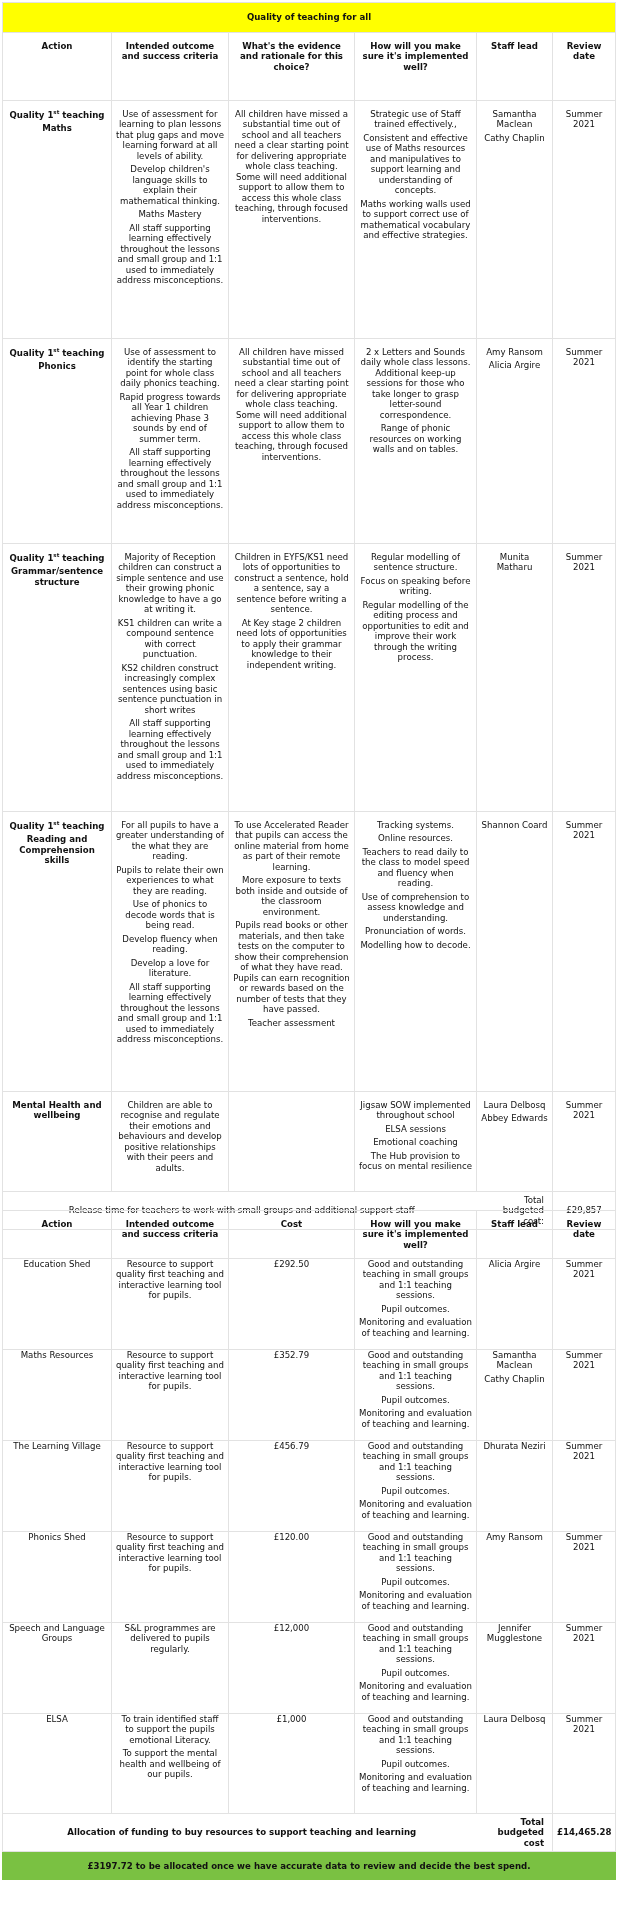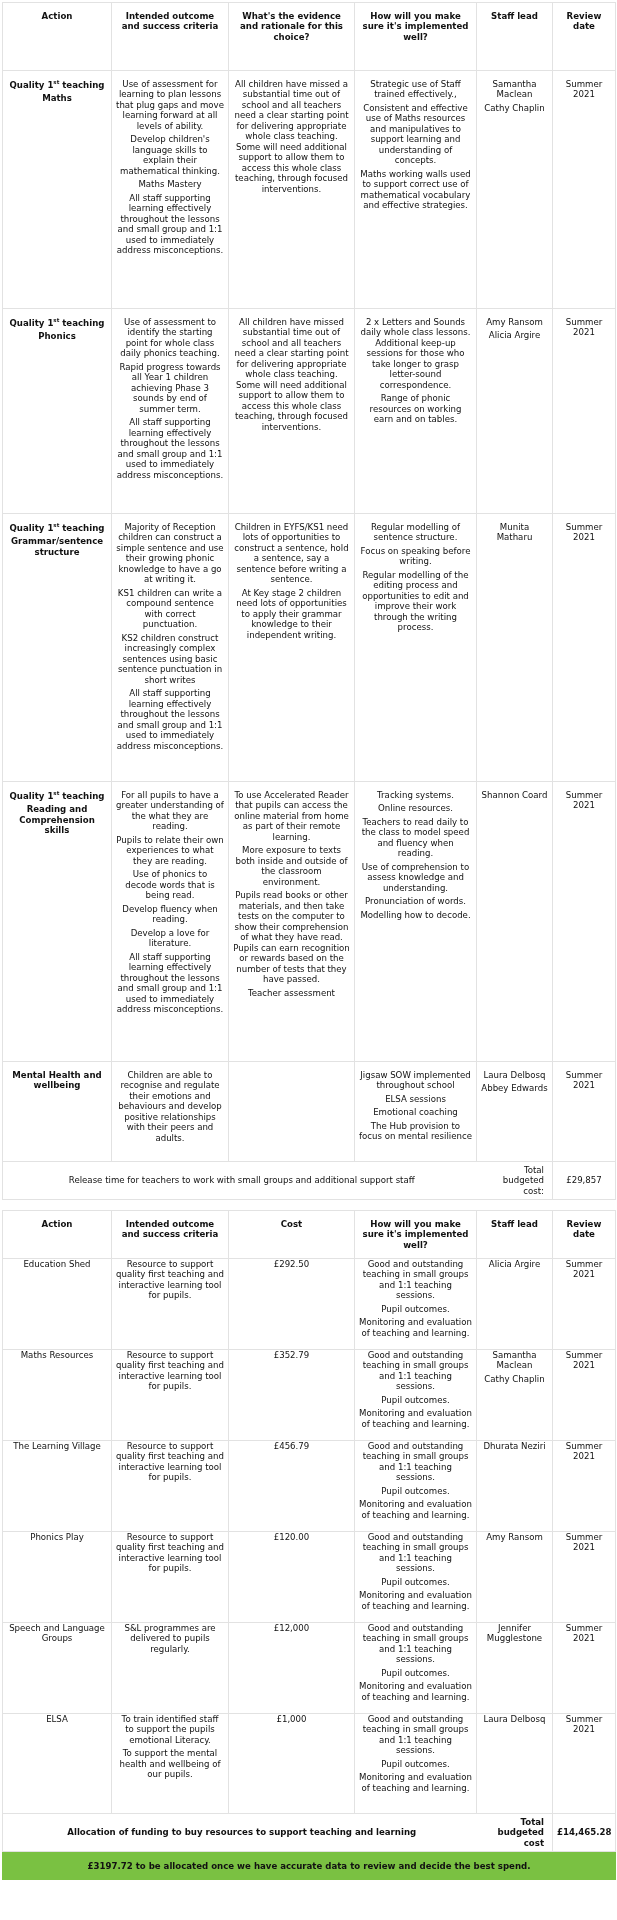--- a/index.html
+++ b/index.html
@@ -42,20 +42,23 @@
 <table class="tbl" style="top:2px;">
   <colgroup>
     <col class="col-action">
       <col class="col-outcome">
       <col class="col-evid">
       <col class="col-how">
       <col class="col-staff">
       <col class="col-review">
   </colgroup>
   <tbody>
+      <tr>
+    <td colspan="6" class="banner"><span>Quality of teaching for all</span></td>
+  </tr>
   <tr class="hdr-row">
     <td>Action</td>
     <td>Intended outcome and success criteria</td>
     <td>What's the evidence and rationale for this choice?</td>
     <td>How will you make sure it's implemented well?</td>
     <td>Staff lead</td>
     <td>Review date</td>
   </tr>
   </tbody>
     <tbody id="q-body">
@@ -92,21 +95,21 @@
         <td>
           <span class="para">Use of assessment to identify the starting point for whole class daily phonics teaching.</span>
           <span class="para">Rapid progress towards all Year 1 children achieving Phase 3 sounds by end of summer term.</span>
           <span class="para">All staff supporting learning effectively throughout the lessons and small group and 1:1 used to immediately address misconceptions.</span>
         </td>
         <td>
           <span class="para">All children have missed substantial time out of school and all teachers need a clear starting point for delivering appropriate whole class teaching.  Some will need additional support to allow them to access this whole class teaching, through focused interventions.</span>
         </td>
         <td>
           <span class="para">2 x Letters and Sounds daily whole class lessons. Additional keep-up sessions for those who take longer to grasp letter-sound correspondence.</span>
-          <span class="para">Range of phonic resources on working earn and on tables.</span>
+          <span class="para">Range of phonic resources on working walls and on tables.</span>
         </td>
         <td>
           <span class="para">Amy Ransom</span>
           <span class="para">Alicia Argire</span>
         </td>
         <td>Summer 2021</td>
       </tr>
       <tr class="r3">
         <td class="act">
           <span class="para"><span>Quality 1</span><sup>st</sup><span> teaching</span></span>
@@ -257,21 +260,21 @@
           <span class="para">Good and outstanding teaching in small groups and 1:1 teaching sessions.</span>
           <span class="para">Pupil outcomes.</span>
           <span class="para">Monitoring and evaluation of teaching and learning.</span>
         </td>
         <td>
           <span class="para">Dhurata Neziri</span>
         </td>
         <td>Summer 2021</td>
       </tr>
       <tr class="o-row">
-        <td class="act-plain">Phonics Play</td>
+        <td class="act-plain">Phonics Shed</td>
         <td>
           <span class="para">Resource to support quality first teaching and interactive learning tool for pupils.</span>
         </td>
         <td>£120.00</td>
         <td>
           <span class="para">Good and outstanding teaching in small groups and 1:1 teaching sessions.</span>
           <span class="para">Pupil outcomes.</span>
           <span class="para">Monitoring and evaluation of teaching and learning.</span>
         </td>
         <td>

